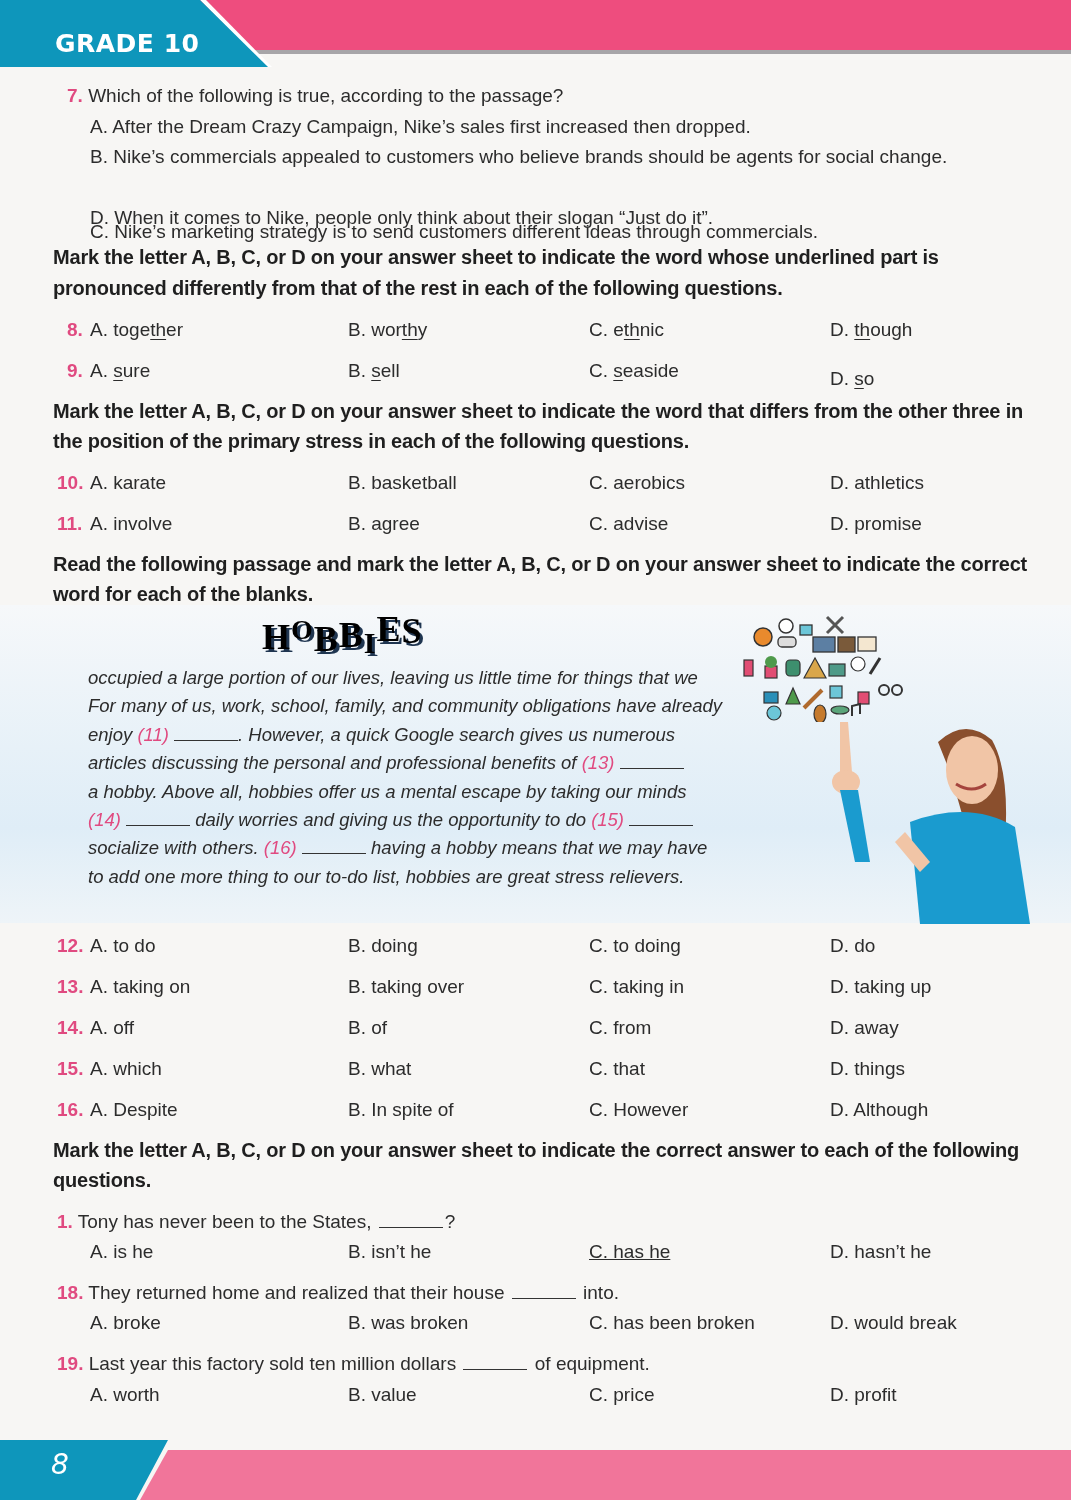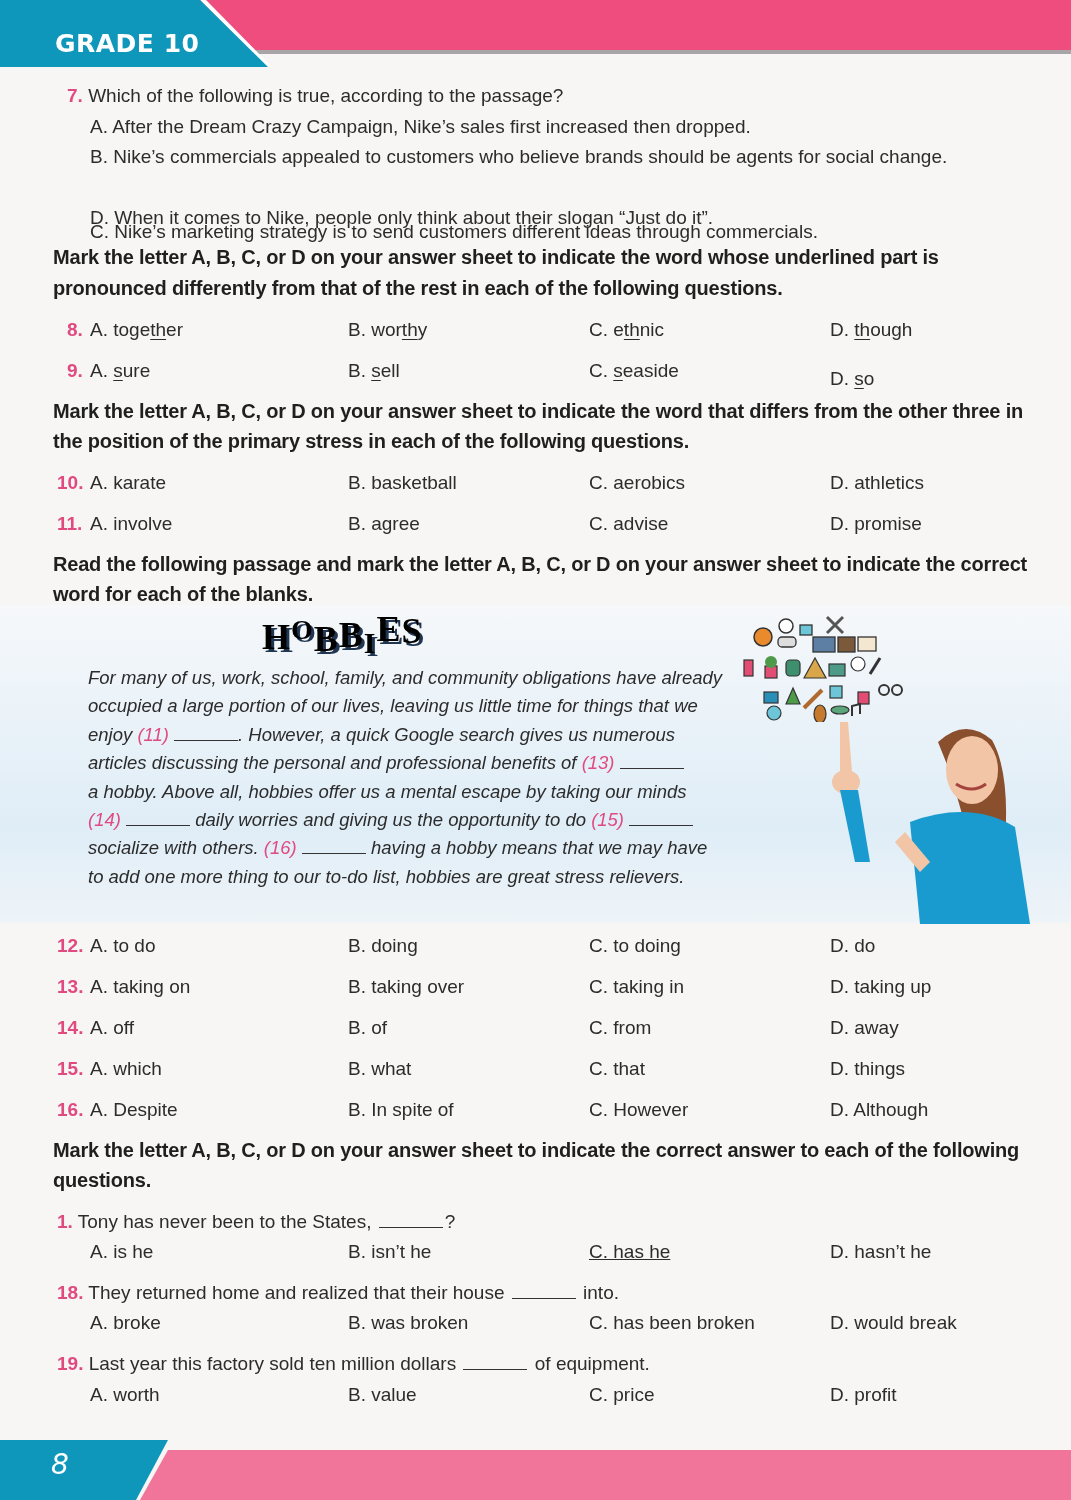--- a/index.html
+++ b/index.html
@@ -119,22 +119,22 @@
   </div>
 
 <div class="abs instr" style="left:53px; top:553px;">Read the following passage and mark the letter A, B, C, or D on your answer sheet to indicate the correct</div>
 <div class="abs instr" style="left:53px; top:583px;">word for each of the blanks.</div>
 
 <div class="passage-bg"></div>
 <div class="hobbies-title">
   <span style="transform:translateY(4px)">H</span><span style="font-size:28px;transform:translateY(-6px)">O</span><span style="transform:translateY(6px)">B</span><span style="transform:translateY(2px)">B</span><span style="font-size:30px;transform:translateY(8px)">I</span><span style="transform:translateY(-4px)">E</span><span style="transform:translateY(-2px)">S</span>
 </div>
 <div class="passage" id="passage">
+    <div>occupied a large portion of our lives, leaving us little time for things that we</div>
     <div>For many of us, work, school, family, and community obligations have already</div>
-    <div>occupied a large portion of our lives, leaving us little time for things that we</div>
     <div><span>enjoy </span><span class="ref">(11)</span> <span class="pblank"></span><span>. However, a quick Google search gives us numerous</span></div>
     <div><span>articles discussing the personal and professional benefits of </span><span class="ref">(13)</span> <span class="pblank"></span></div>
     <div>a hobby. Above all, hobbies offer us a mental escape by taking our minds</div>
     <div><span class="ref">(14)</span> <span class="pblank"></span><span> daily worries and giving us the opportunity to do </span><span class="ref">(15)</span> <span class="pblank"></span></div>
     <div><span>socialize with others. </span><span class="ref">(16)</span> <span class="pblank"></span><span> having a hobby means that we may have</span></div>
     <div>to add one more thing to our to-do list, hobbies are great stress relievers.</div>
   </div>
 
 <div class="illus">
   <svg class="icon-cloud" viewBox="0 0 180 110">

